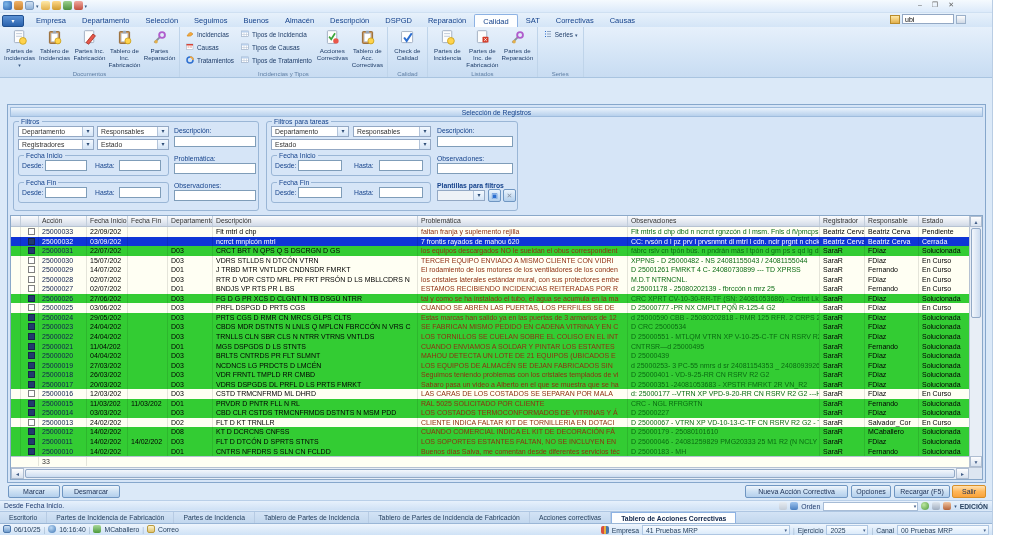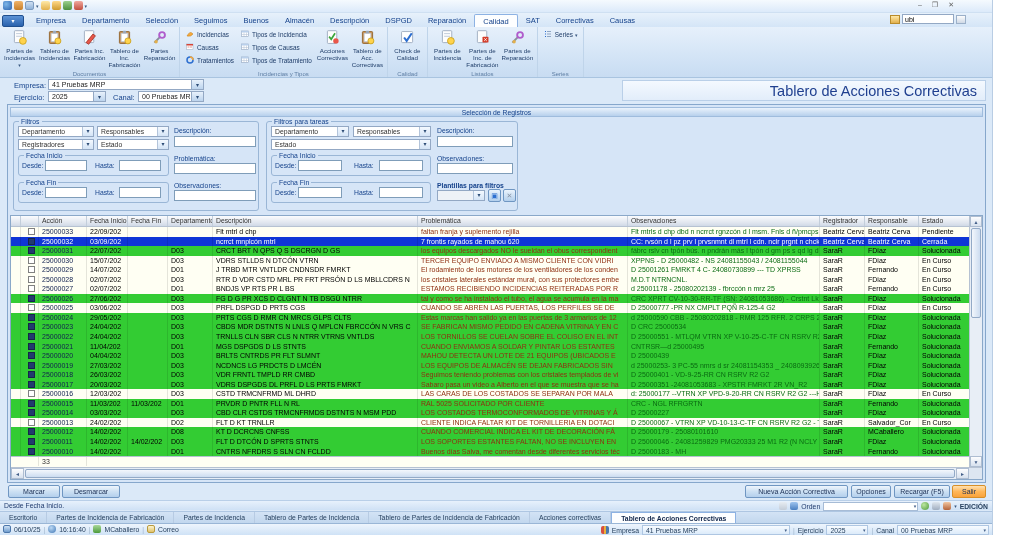--- a/index.html
+++ b/index.html
@@ -313,29 +313,20 @@
                 <rect x="8" y="14" width="8" height="2" fill="#8fa6c3"></rect>
               </svg></span>
             <span>Series</span>
             <span class="dd-arrow">▾</span>
           </div>
         </div>
         <div class="rglabel">Series</div>
       </div>
     </div>
 
-  <div class="ctxrow">
-    <span class="clabel" style="left:14px;top:3px">Empresa:</span>
-    <div class="cdd" style="left:48px;top:1px;width:156px"><span>41 Pruebas MRP</span></div>
-    <span class="clabel" style="left:14px;top:15px">Ejercicio:</span>
-    <div class="cdd" style="left:48px;top:13px;width:58px"><span>2025</span></div>
-    <span class="clabel" style="left:113px;top:15px">Canal:</span>
-    <div class="cdd" style="left:138px;top:13px;width:66px"><span>00 Pruebas MRP</span></div>
-    <div class="titleplate">Tablero de Acciones Correctivas</div>
-  </div>
 
   <div class="mainpanel">
     <div class="sectionhdr">Selección de Registros</div>
 
     <div class="fs" style="left:5px;top:16px;width:246px;height:90px">
       <span class="fstitle">Filtros</span>
       <div class="dd" style="left:4px;top:4px;width:76px"><span>Departamento</span></div>
       <div class="dd" style="left:83px;top:4px;width:72px"><span>Responsables</span></div>
       <span class="lbl" style="left:160px;top:5px">Descripción:</span>
       <div class="dd" style="left:4px;top:17px;width:76px"><span>Registradores</span></div>

